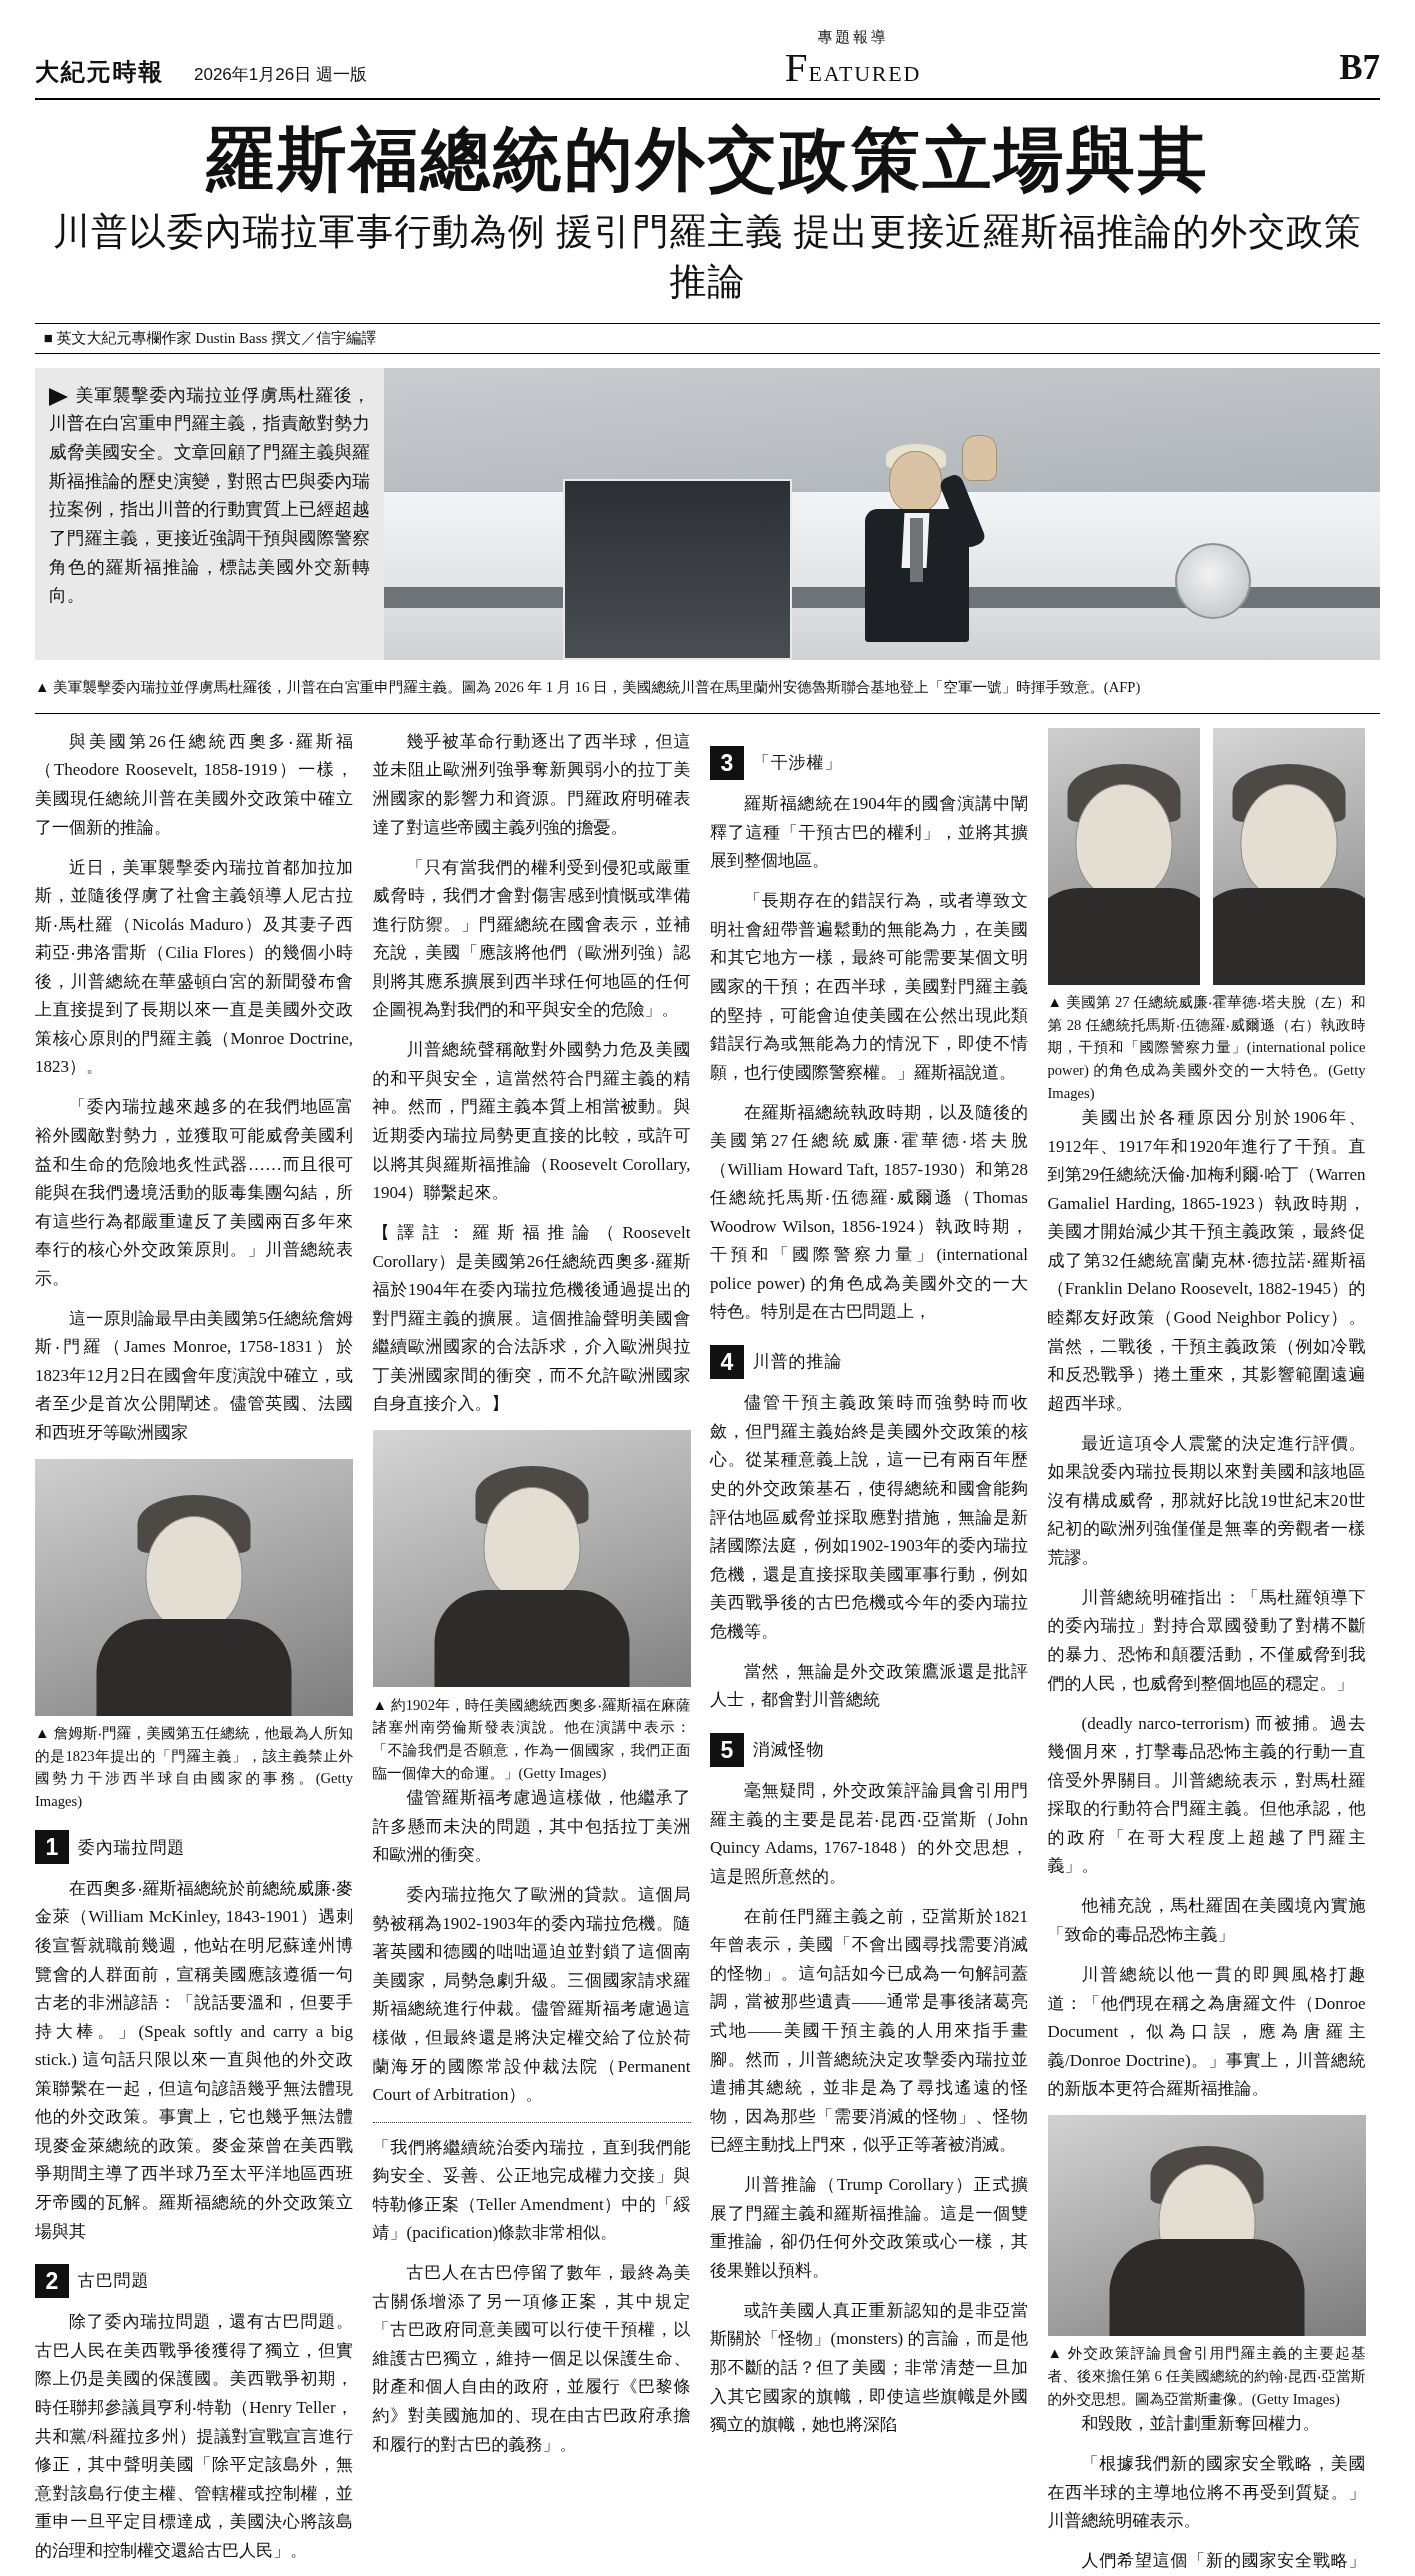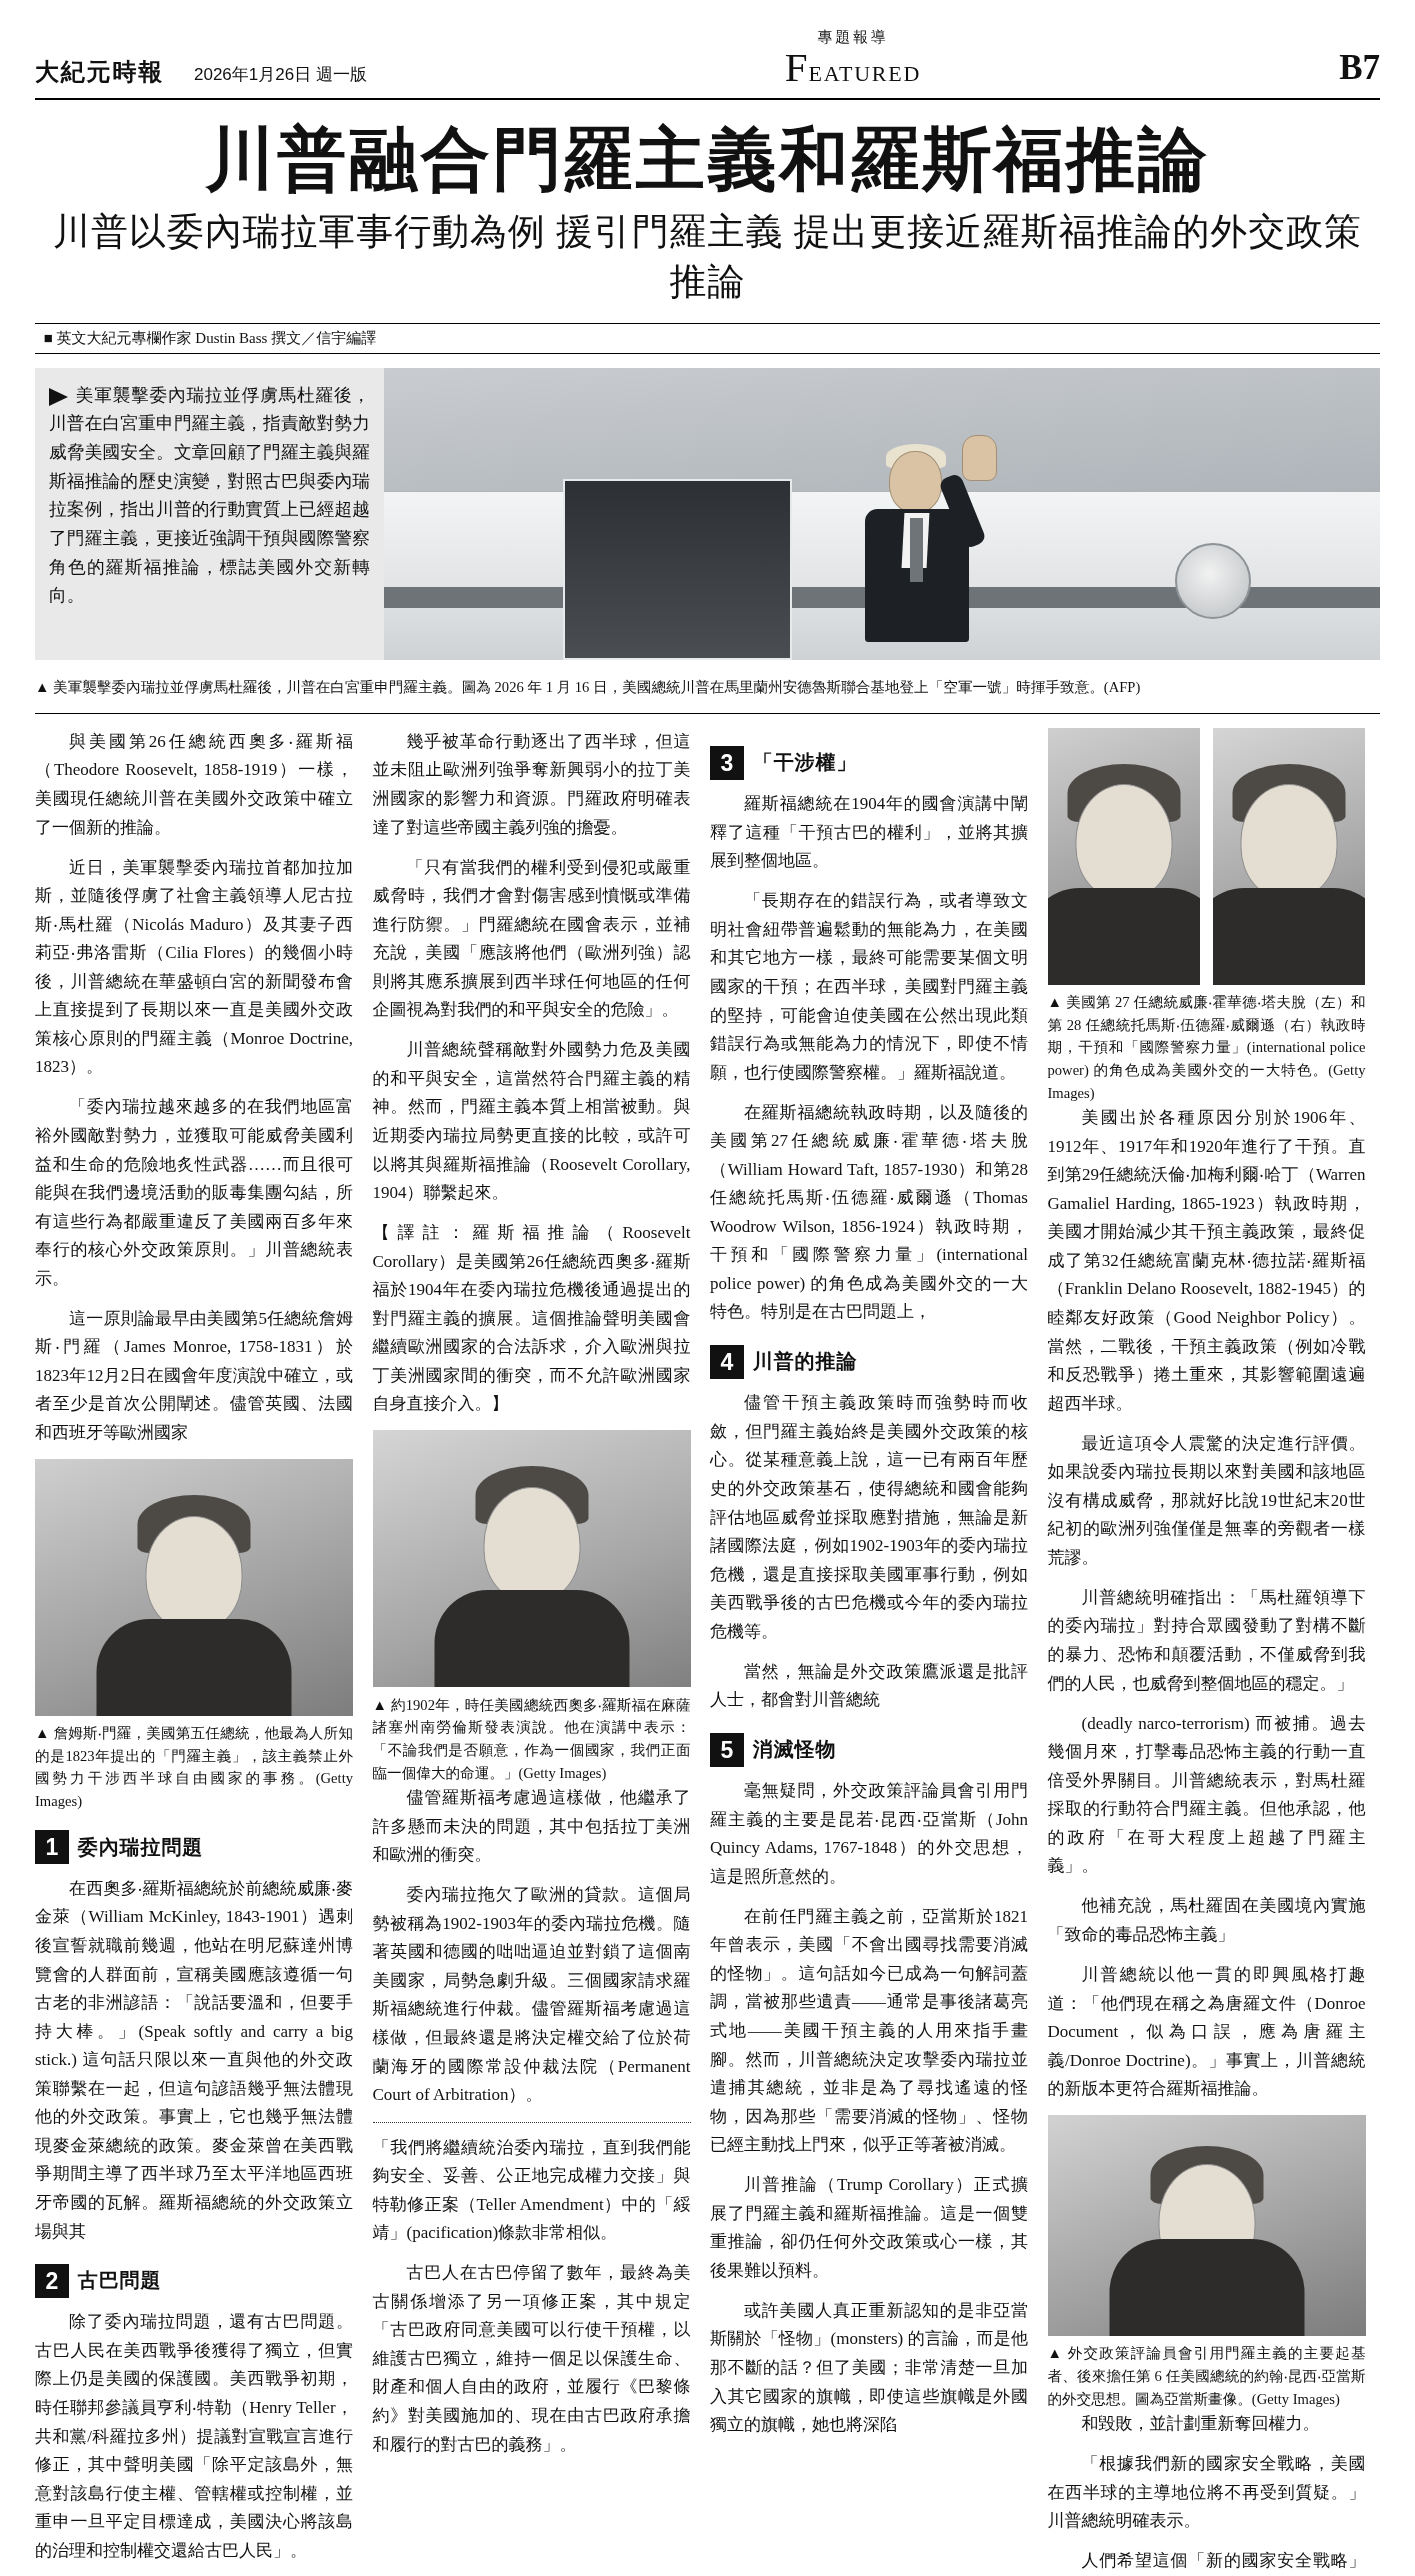--- a/index.html
+++ b/index.html
@@ -145,21 +145,21 @@
   }
   .col p.noindent { text-indent:0; }
   .sec-head {
     display:flex; align-items:center; gap:8.8px; margin:17.7px 0 10.6px 0;
   }
   .sec-num {
     background:#111; color:#fff; font-weight:bold; font-size:23px;
     width:34px; height:34px; line-height:34px; text-align:center;
     font-family:"Liberation Sans", sans-serif;
   }
-  .sec-title { font-size:20px; font-weight:bold; letter-spacing:0.9px; }
+  .sec-title { font-size:17px; font-weight:normal; letter-spacing:0.9px; }
   .dotted { border-top:1.8px dotted #333; margin:12.4px 0 10.6px 0; }
 
   .photo {
     width:100%; background:#d6d6d6; position:relative; overflow:hidden;
     border:0;
   }
   .portrait-a { height:257px; background:linear-gradient(160deg,#cfcfcf,#9f9f9f 60%,#7d7d7d); }
   .portrait-b { height:257px; background:linear-gradient(160deg,#d5d5d5,#a6a6a6 60%,#808080); }
   .ph-face {
     position:absolute; left:50%; top:22%; transform:translateX(-50%);
@@ -197,21 +197,21 @@
       <div class="f-sub">專題報導</div>
       <div style="display:flex;align-items:baseline;justify-content:center;">
         <span class="f-big">F</span>
         <span class="f-word">EATURED</span>
       </div>
     </div>
     <div class="mast-page">B7</div>
   </div>
   <div class="rule-thick"></div>
 
-  <div class="headline">川普融合門羅主義和羅斯福推論</div>
+  <div class="headline">羅斯福總統的外交政策立場與其</div>
   <div class="subhead">川普以委內瑞拉軍事行動為例 援引門羅主義 提出更接近羅斯福推論的外交政策推論</div>
   <div class="byline-bar">
     <span class="sq"></span><span>■ 英文大紀元專欄作家 Dustin Bass 撰文／信宇編譯</span>
   </div>
 
   <div class="lead-row">
     <div class="lead-text">
       <span class="arrow"></span><span>美軍襲擊委內瑞拉並俘虜馬杜羅後，川普在白宮重申門羅主義，指責敵對勢力威脅美國安全。文章回顧了門羅主義與羅斯福推論的歷史演變，對照古巴與委內瑞拉案例，指出川普的行動實質上已經超越了門羅主義，更接近強調干預與國際警察角色的羅斯福推論，標誌美國外交新轉向。</span>
     </div>
     <div class="lead-photo">

